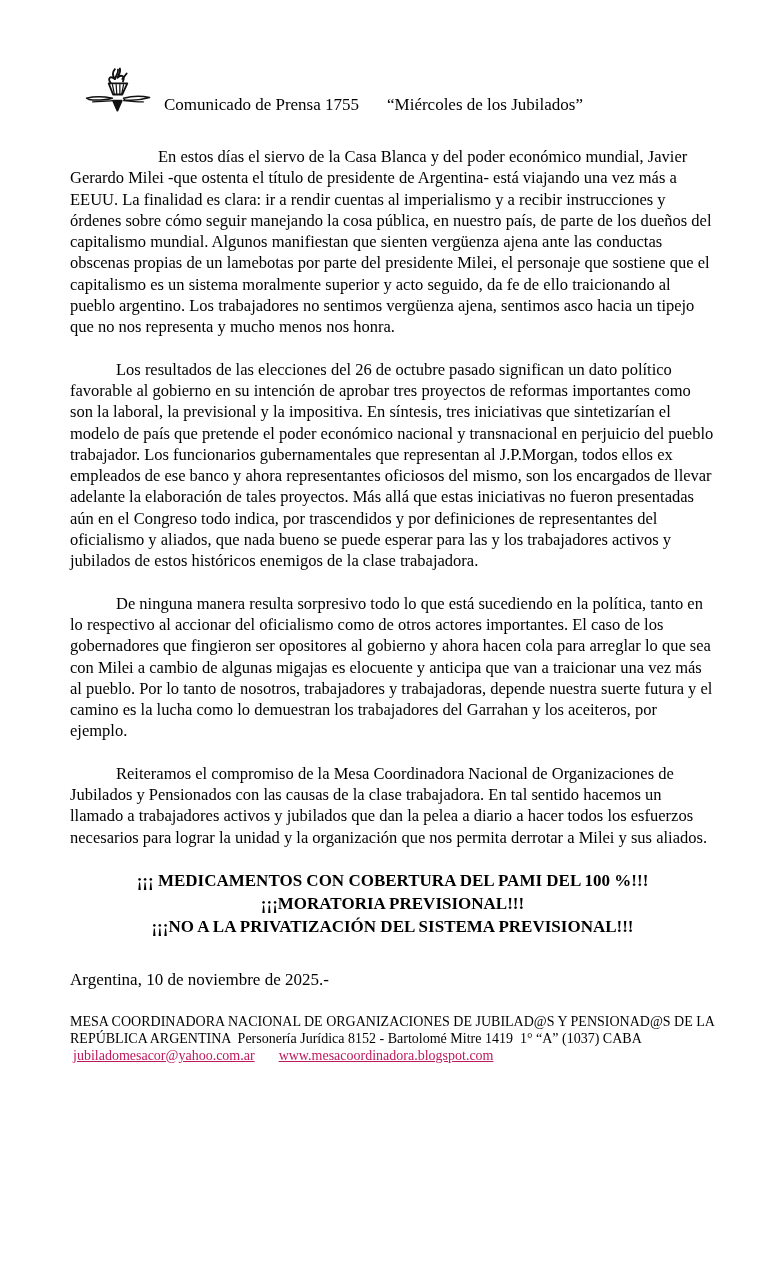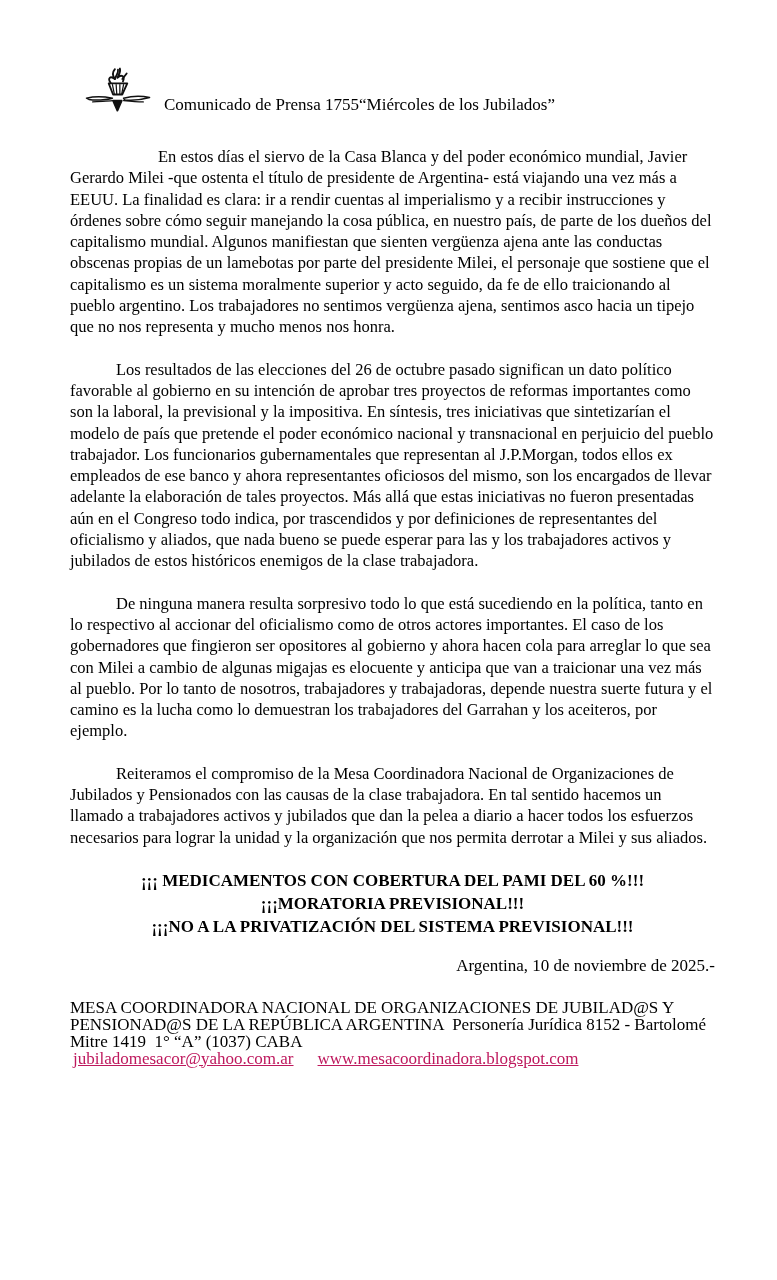--- a/index.html
+++ b/index.html
@@ -25,48 +25,47 @@
     flex: 0 0 auto;
     margin-right: 12px;
   }
   .header-titles {
     display: flex;
     align-items: baseline;
     padding-bottom: 5px;
     font-size: 17px;
     white-space: nowrap;
   }
-  .press-title { }
+  .press-title { margin-right: 28px; }
   .content {
     position: absolute;
     top: 146px;
     left: 70px;
     width: 645px;
     font-size: 16.5px;
     line-height: 21.3px;
     text-align: left;
   }
   p.body-par { margin: 0 0 21px 0; text-indent: 46px; }
   p.body-par.first { text-indent: 88px; }
   .demands {
     font-weight: bold;
     font-size: 17px;
     line-height: 23px;
     margin-top: 8px;
   }
   .demand-main { margin: 0; }
   .demand-center { margin: 0; text-align: center; }
   .dateline {
-    margin-top: 17px;
+    margin-top: 31px;
     font-size: 17px;
-    text-align: right;
   }
   .footer {
     margin-top: 24px;
-    font-size: 17px;
+    font-size: 14px;
     line-height: 16.8px;
   }
   .footer-line { margin: 0; white-space: pre-wrap; }
   .links-row { padding-left: 3px; }
   .doc-link {
     color: #be185d;
     text-decoration: underline;
     cursor: pointer;
   }
   .website-link { margin-left: 24px; }
@@ -100,21 +99,21 @@
     </div>
   </div>
 
   <div class="content">
     <p class="body-par first">En estos días el siervo de la Casa Blanca y del poder económico mundial, Javier Gerardo Milei -que ostenta el título de presidente de Argentina- está viajando una vez más a EEUU. La finalidad es clara: ir a rendir cuentas al imperialismo y a recibir instrucciones y órdenes sobre cómo seguir manejando la cosa pública, en nuestro país, de parte de los dueños del capitalismo mundial. Algunos manifiestan que sienten vergüenza ajena ante las conductas obscenas propias de un lamebotas por parte del presidente Milei, el personaje que sostiene que el capitalismo es un sistema moralmente superior y acto seguido, da fe de ello traicionando al pueblo argentino. Los trabajadores no sentimos vergüenza ajena, sentimos asco hacia un tipejo que no nos representa y mucho menos nos honra.</p>
     <p class="body-par">Los resultados de las elecciones del 26 de octubre pasado significan un dato político favorable al gobierno en su intención de aprobar tres proyectos de reformas importantes como son la laboral, la previsional y la impositiva. En síntesis, tres iniciativas que sintetizarían el modelo de país que pretende el poder económico nacional y transnacional en perjuicio del pueblo trabajador. Los funcionarios gubernamentales que representan al J.P.Morgan, todos ellos ex empleados de ese banco y ahora representantes oficiosos del mismo, son los encargados de llevar adelante la elaboración de tales proyectos. Más allá que estas iniciativas no fueron presentadas aún en el Congreso todo indica, por trascendidos y por definiciones de representantes del oficialismo y aliados, que nada bueno se puede esperar para las y los trabajadores activos y jubilados de estos históricos enemigos de la clase trabajadora.</p>
     <p class="body-par">De ninguna manera resulta sorpresivo todo lo que está sucediendo en la política, tanto en lo respectivo al accionar del oficialismo como de otros actores importantes. El caso de los gobernadores que fingieron ser opositores al gobierno y ahora hacen cola para arreglar lo que sea con Milei a cambio de algunas migajas es elocuente y anticipa que van a traicionar una vez más al pueblo. Por lo tanto de nosotros, trabajadores y trabajadoras, depende nuestra suerte futura y el camino es la lucha como lo demuestran los trabajadores del Garrahan y los aceiteros, por ejemplo.</p>
     <p class="body-par">Reiteramos el compromiso de la Mesa Coordinadora Nacional de Organizaciones de Jubilados y Pensionados con las causas de la clase trabajadora. En tal sentido hacemos un llamado a trabajadores activos y jubilados que dan la pelea a diario a hacer todos los esfuerzos necesarios para lograr la unidad y la organización que nos permita derrotar a Milei y sus aliados.</p>
 
     <div class="demands">
-      <p class="demand-center">¡¡¡ MEDICAMENTOS CON COBERTURA DEL PAMI DEL 60 %!!!</p>
+      <p class="demand-center">¡¡¡ MEDICAMENTOS CON COBERTURA DEL PAMI DEL 100 %!!!</p>
       <p class="demand-center">¡¡¡MORATORIA PREVISIONAL!!!</p>
       <p class="demand-center">¡¡¡NO A LA PRIVATIZACIÓN DEL SISTEMA PREVISIONAL!!!</p>
     </div>
 
     <div class="dateline">Argentina, 10 de noviembre de 2025.-</div>
 
     <div class="footer">
       <p class="footer-line">MESA COORDINADORA NACIONAL DE ORGANIZACIONES DE JUBILAD@S Y PENSIONAD@S DE LA REPÚBLICA ARGENTINA  Personería Jurídica 8152 - Bartolomé Mitre 1419  1° “A” (1037) CABA</p>
       <p class="footer-line links-row"><span class="doc-link email-link">jubiladomesacor@yahoo.com.ar</span><span class="doc-link website-link">www.mesacoordinadora.blogspot.com</span></p>
     </div>

